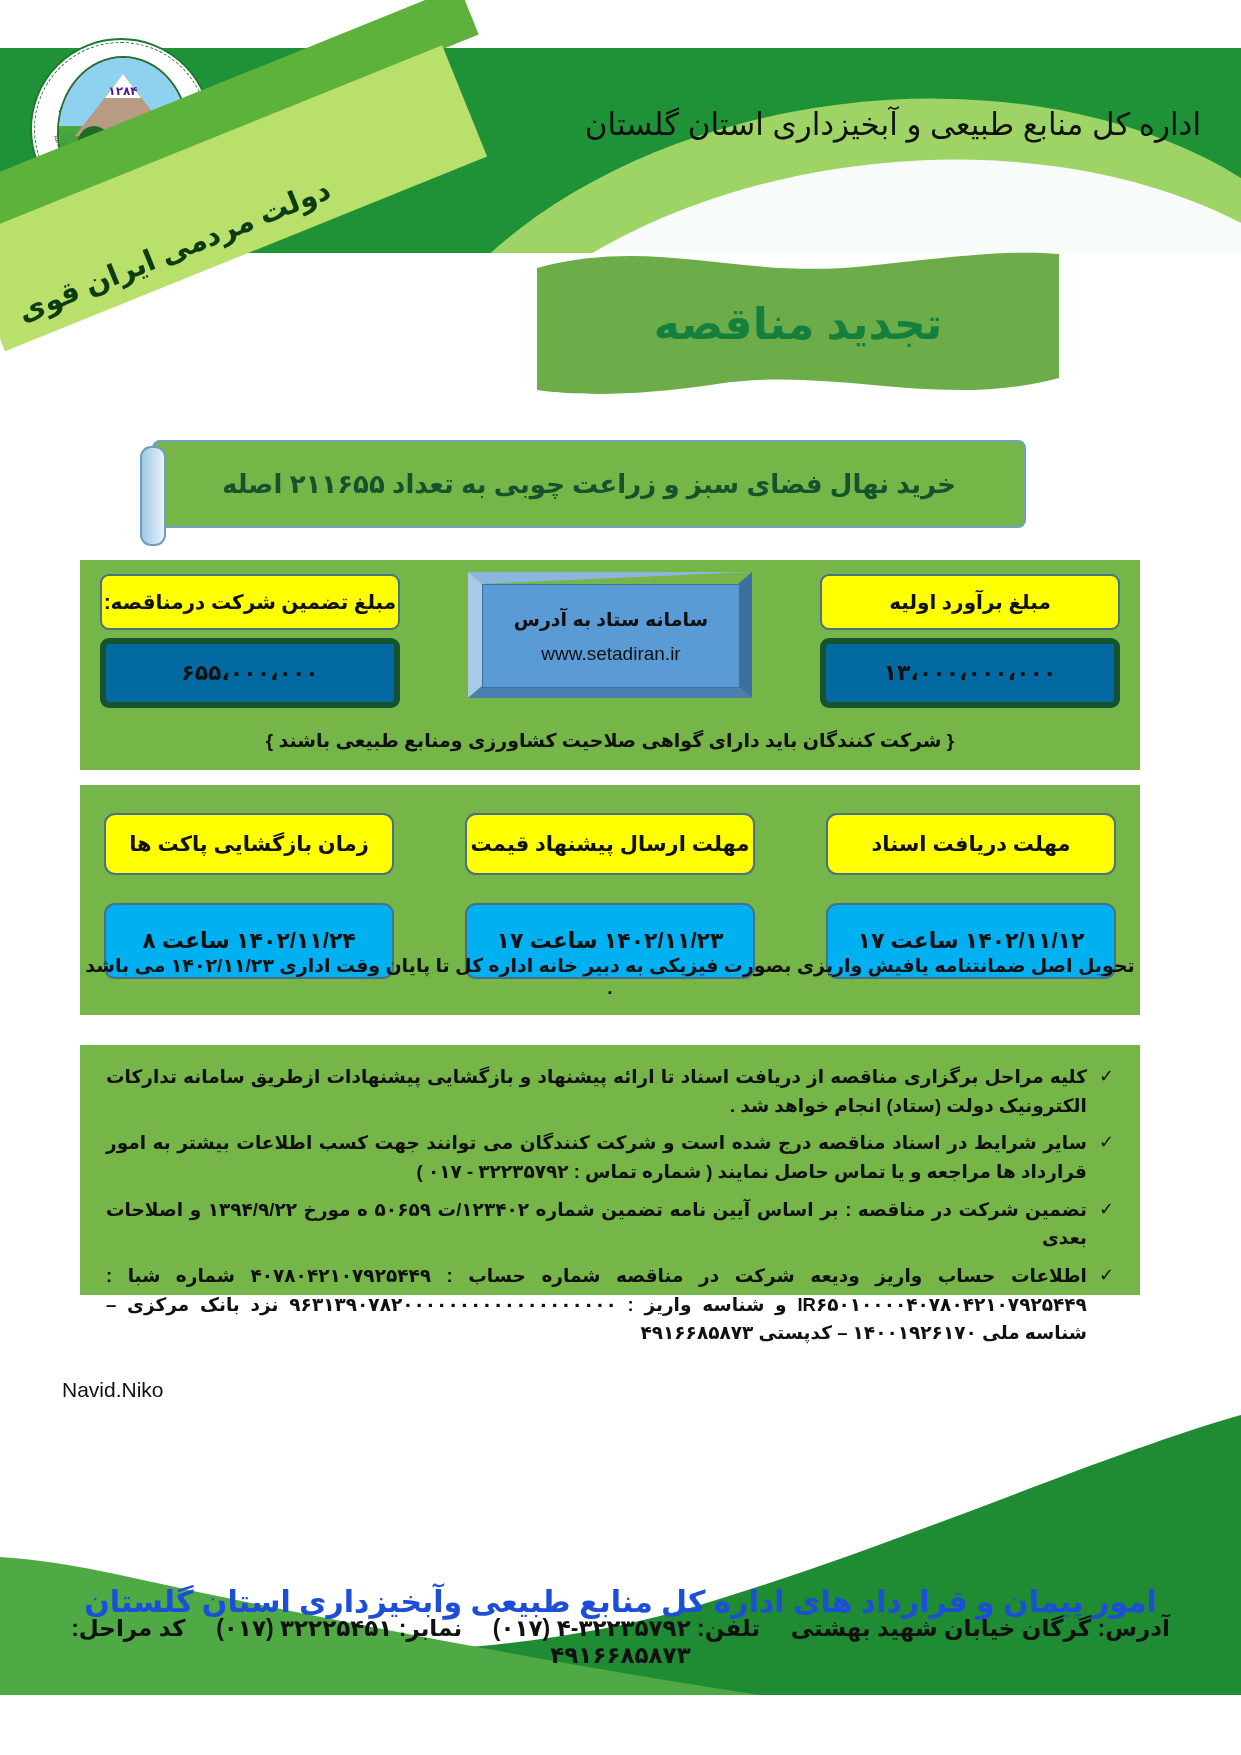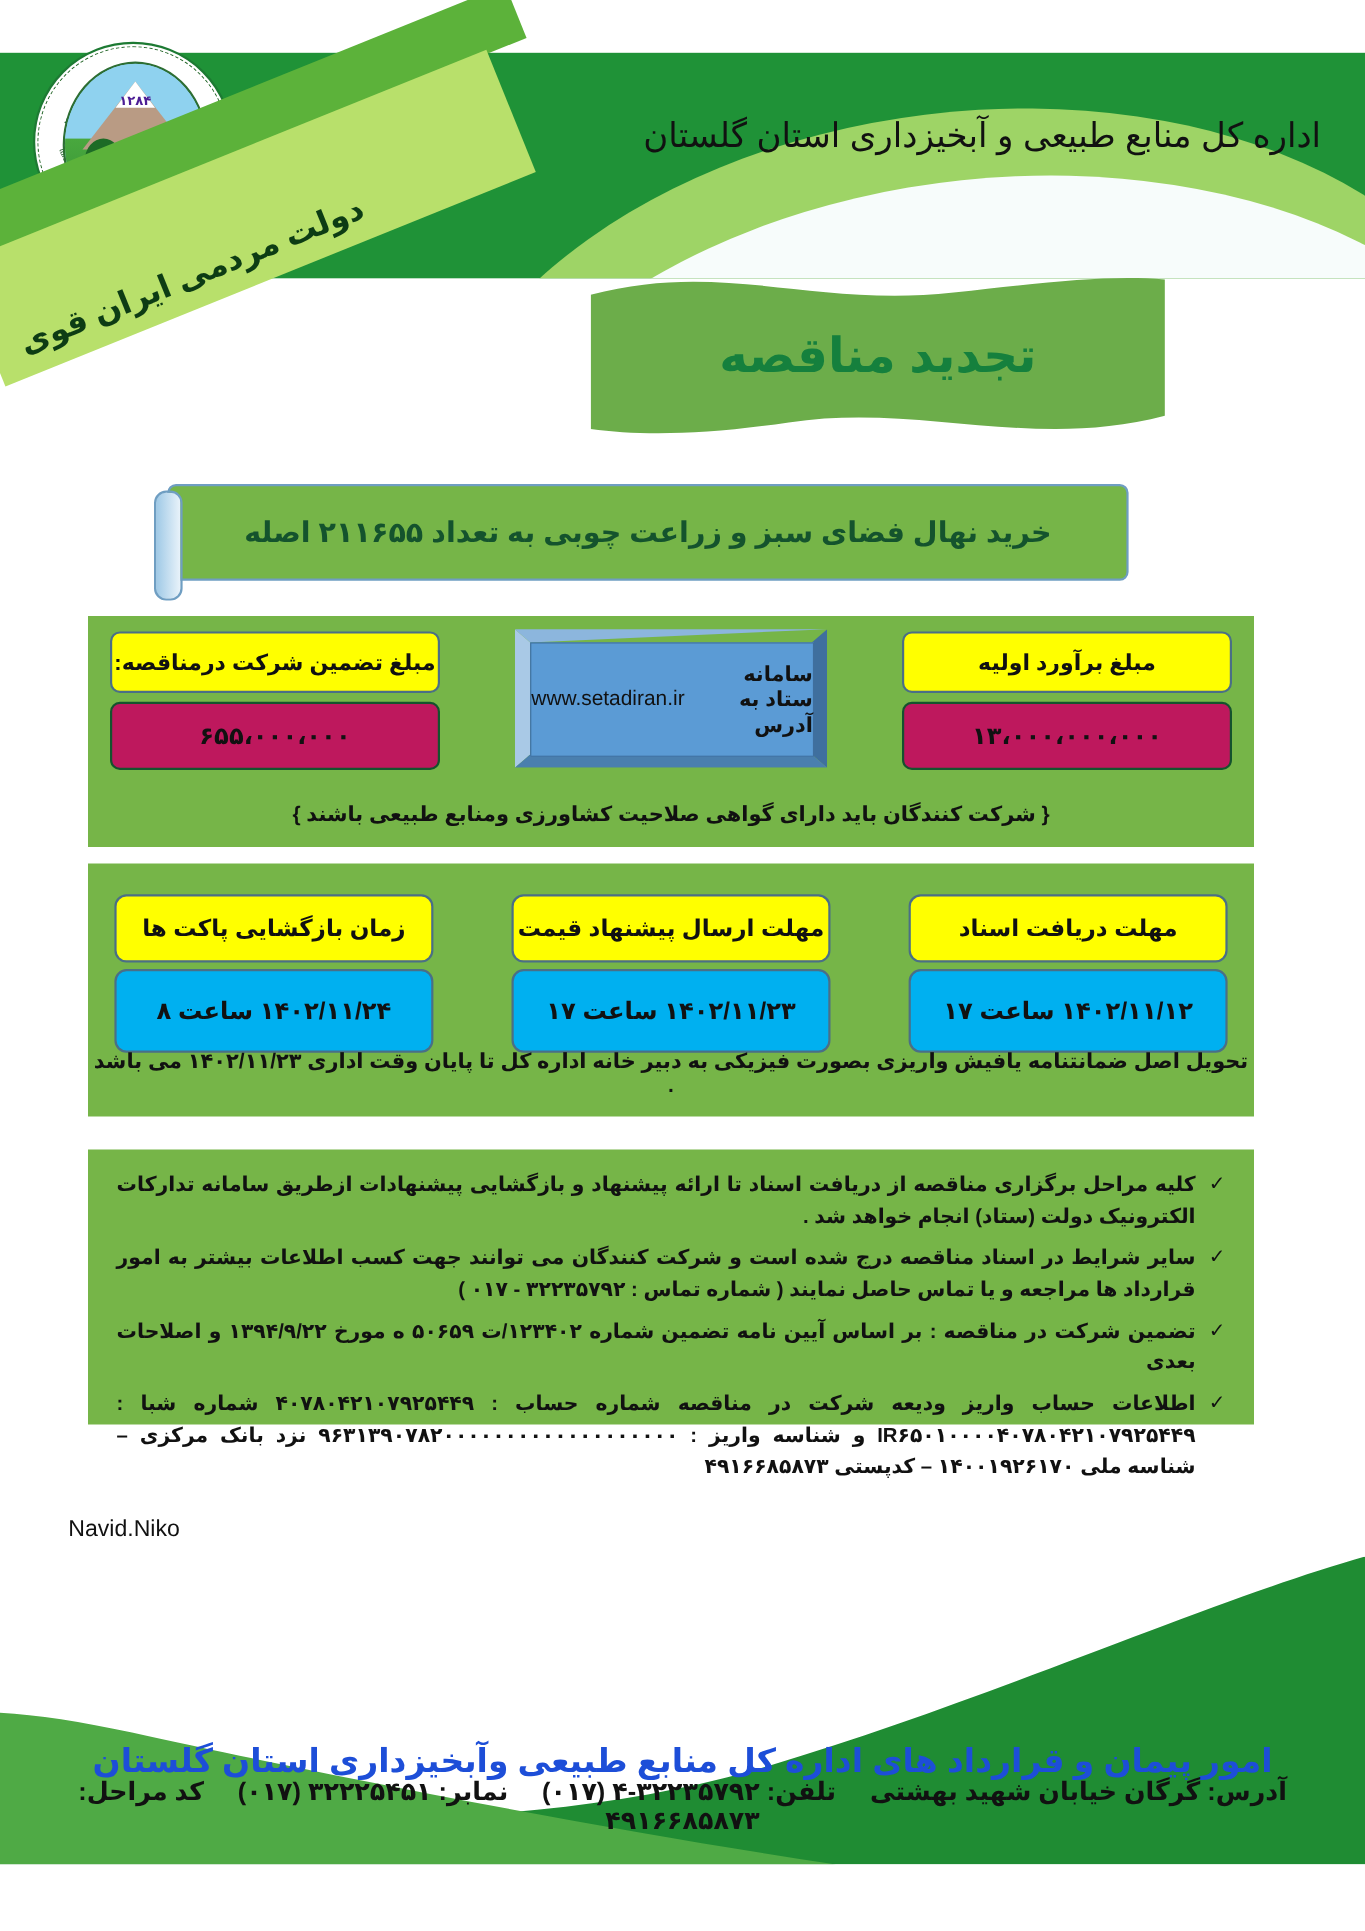--- a/index.html
+++ b/index.html
@@ -132,32 +132,32 @@
   }
   .mbox{position:absolute;top:14px;width:300px;}
   .mbox.right{right:20px;}
   .mbox.left{left:20px;}
   .label-yellow{
     height:52px;background:#ffff00;border:2px solid #4a6f86;border-radius:9px;
     display:flex;align-items:center;justify-content:center;
     font-size:20px;font-weight:bold;color:#111;
   }
   .value-blue{
-    margin-top:8px;height:58px;background:#be185d;border:2px solid #14532d;border-radius:9px;
+    margin-top:8px;height:58px;background:#0369a1;border:6px solid #14532d;border-radius:9px;
     display:flex;align-items:center;justify-content:center;
     font-size:22px;font-weight:bold;color:#111;
   }
   .setad{
     position:absolute;left:50%;top:12px;transform:translateX(-50%);
     width:284px;height:126px;
   }
   .setad .face{
     position:absolute;left:14px;top:12px;width:256px;height:102px;
     background:#5b9bd5;border:1px solid #3f6f9e;
-    display:flex;flex-direction:row;align-items:center;justify-content:center;gap:12px;
+    display:flex;flex-direction:column;align-items:center;justify-content:center;gap:12px;
   }
   .setad .bevel-t{
     position:absolute;left:0;top:0;width:0;height:0;
     border-left:14px solid transparent;border-right:270px solid transparent;
     border-top:12px solid #8cb6dd;
   }
   .setad .bevel-l{
     position:absolute;left:0;top:0;width:14px;height:126px;
     background:#a9c9e6;clip-path:polygon(0 0,100% 12px,100% 114px,0 100%);
   }
@@ -186,21 +186,21 @@
   .dbox{position:absolute;top:28px;width:290px;}
   .dbox.c1{right:24px;}
   .dbox.c2{left:50%;transform:translateX(-50%);}
   .dbox.c3{left:24px;}
   .dlabel{
     height:58px;background:#ffff00;border:2px solid #4a6f86;border-radius:11px;
     display:flex;align-items:center;justify-content:center;
     font-size:21px;font-weight:bold;color:#111;
   }
   .dvalue{
-    margin-top:6px;height:72px;background:#00b0f0;border:2px solid #4a6f86;border-radius:11px;
+    margin-top:28px;height:72px;background:#00b0f0;border:2px solid #4a6f86;border-radius:11px;
     display:flex;align-items:center;justify-content:center;
     font-size:22px;font-weight:bold;color:#111;
   }
   .dates-note{
     position:absolute;left:0;right:0;bottom:16px;text-align:center;
     font-size:19px;font-weight:bold;color:#111;
   }
 
   
   .bullets{

